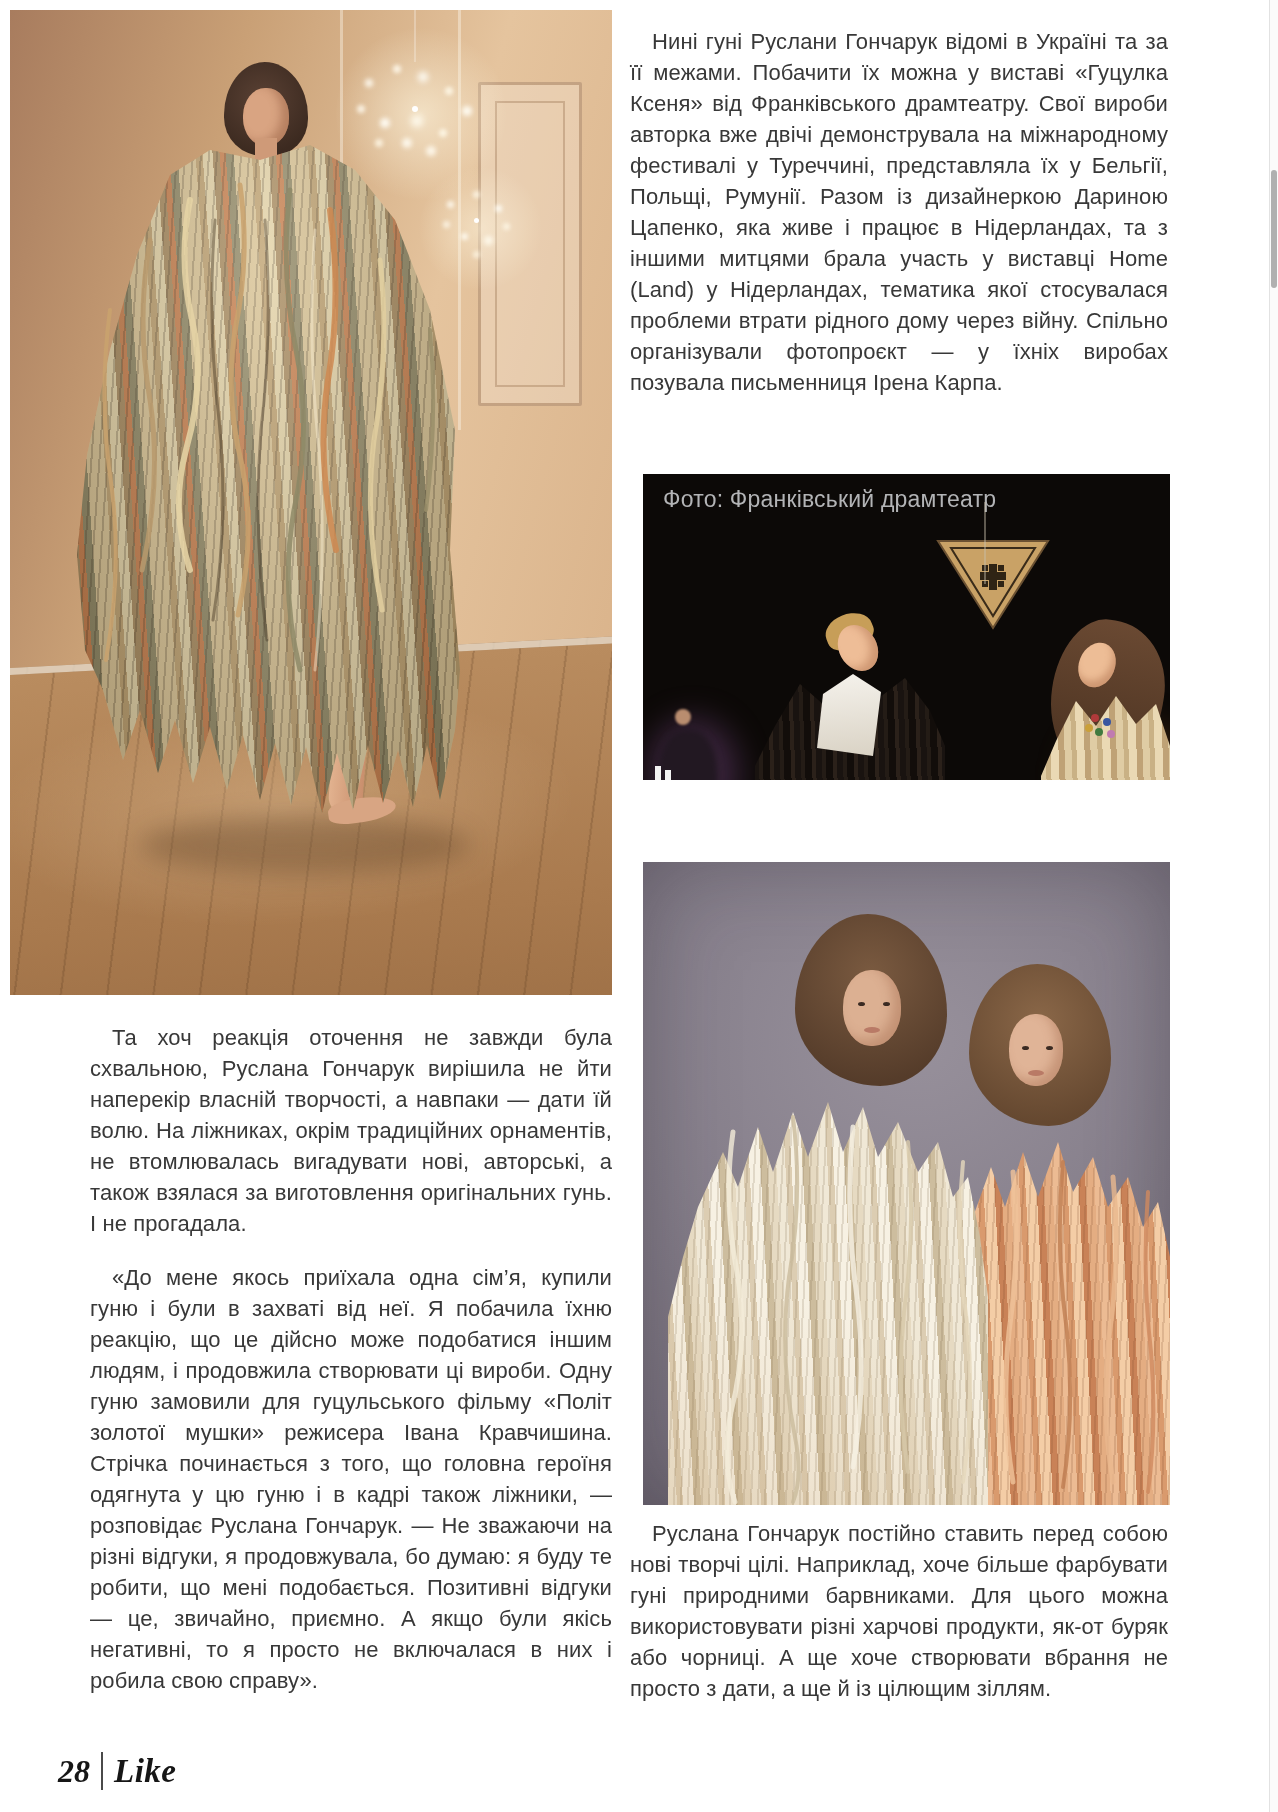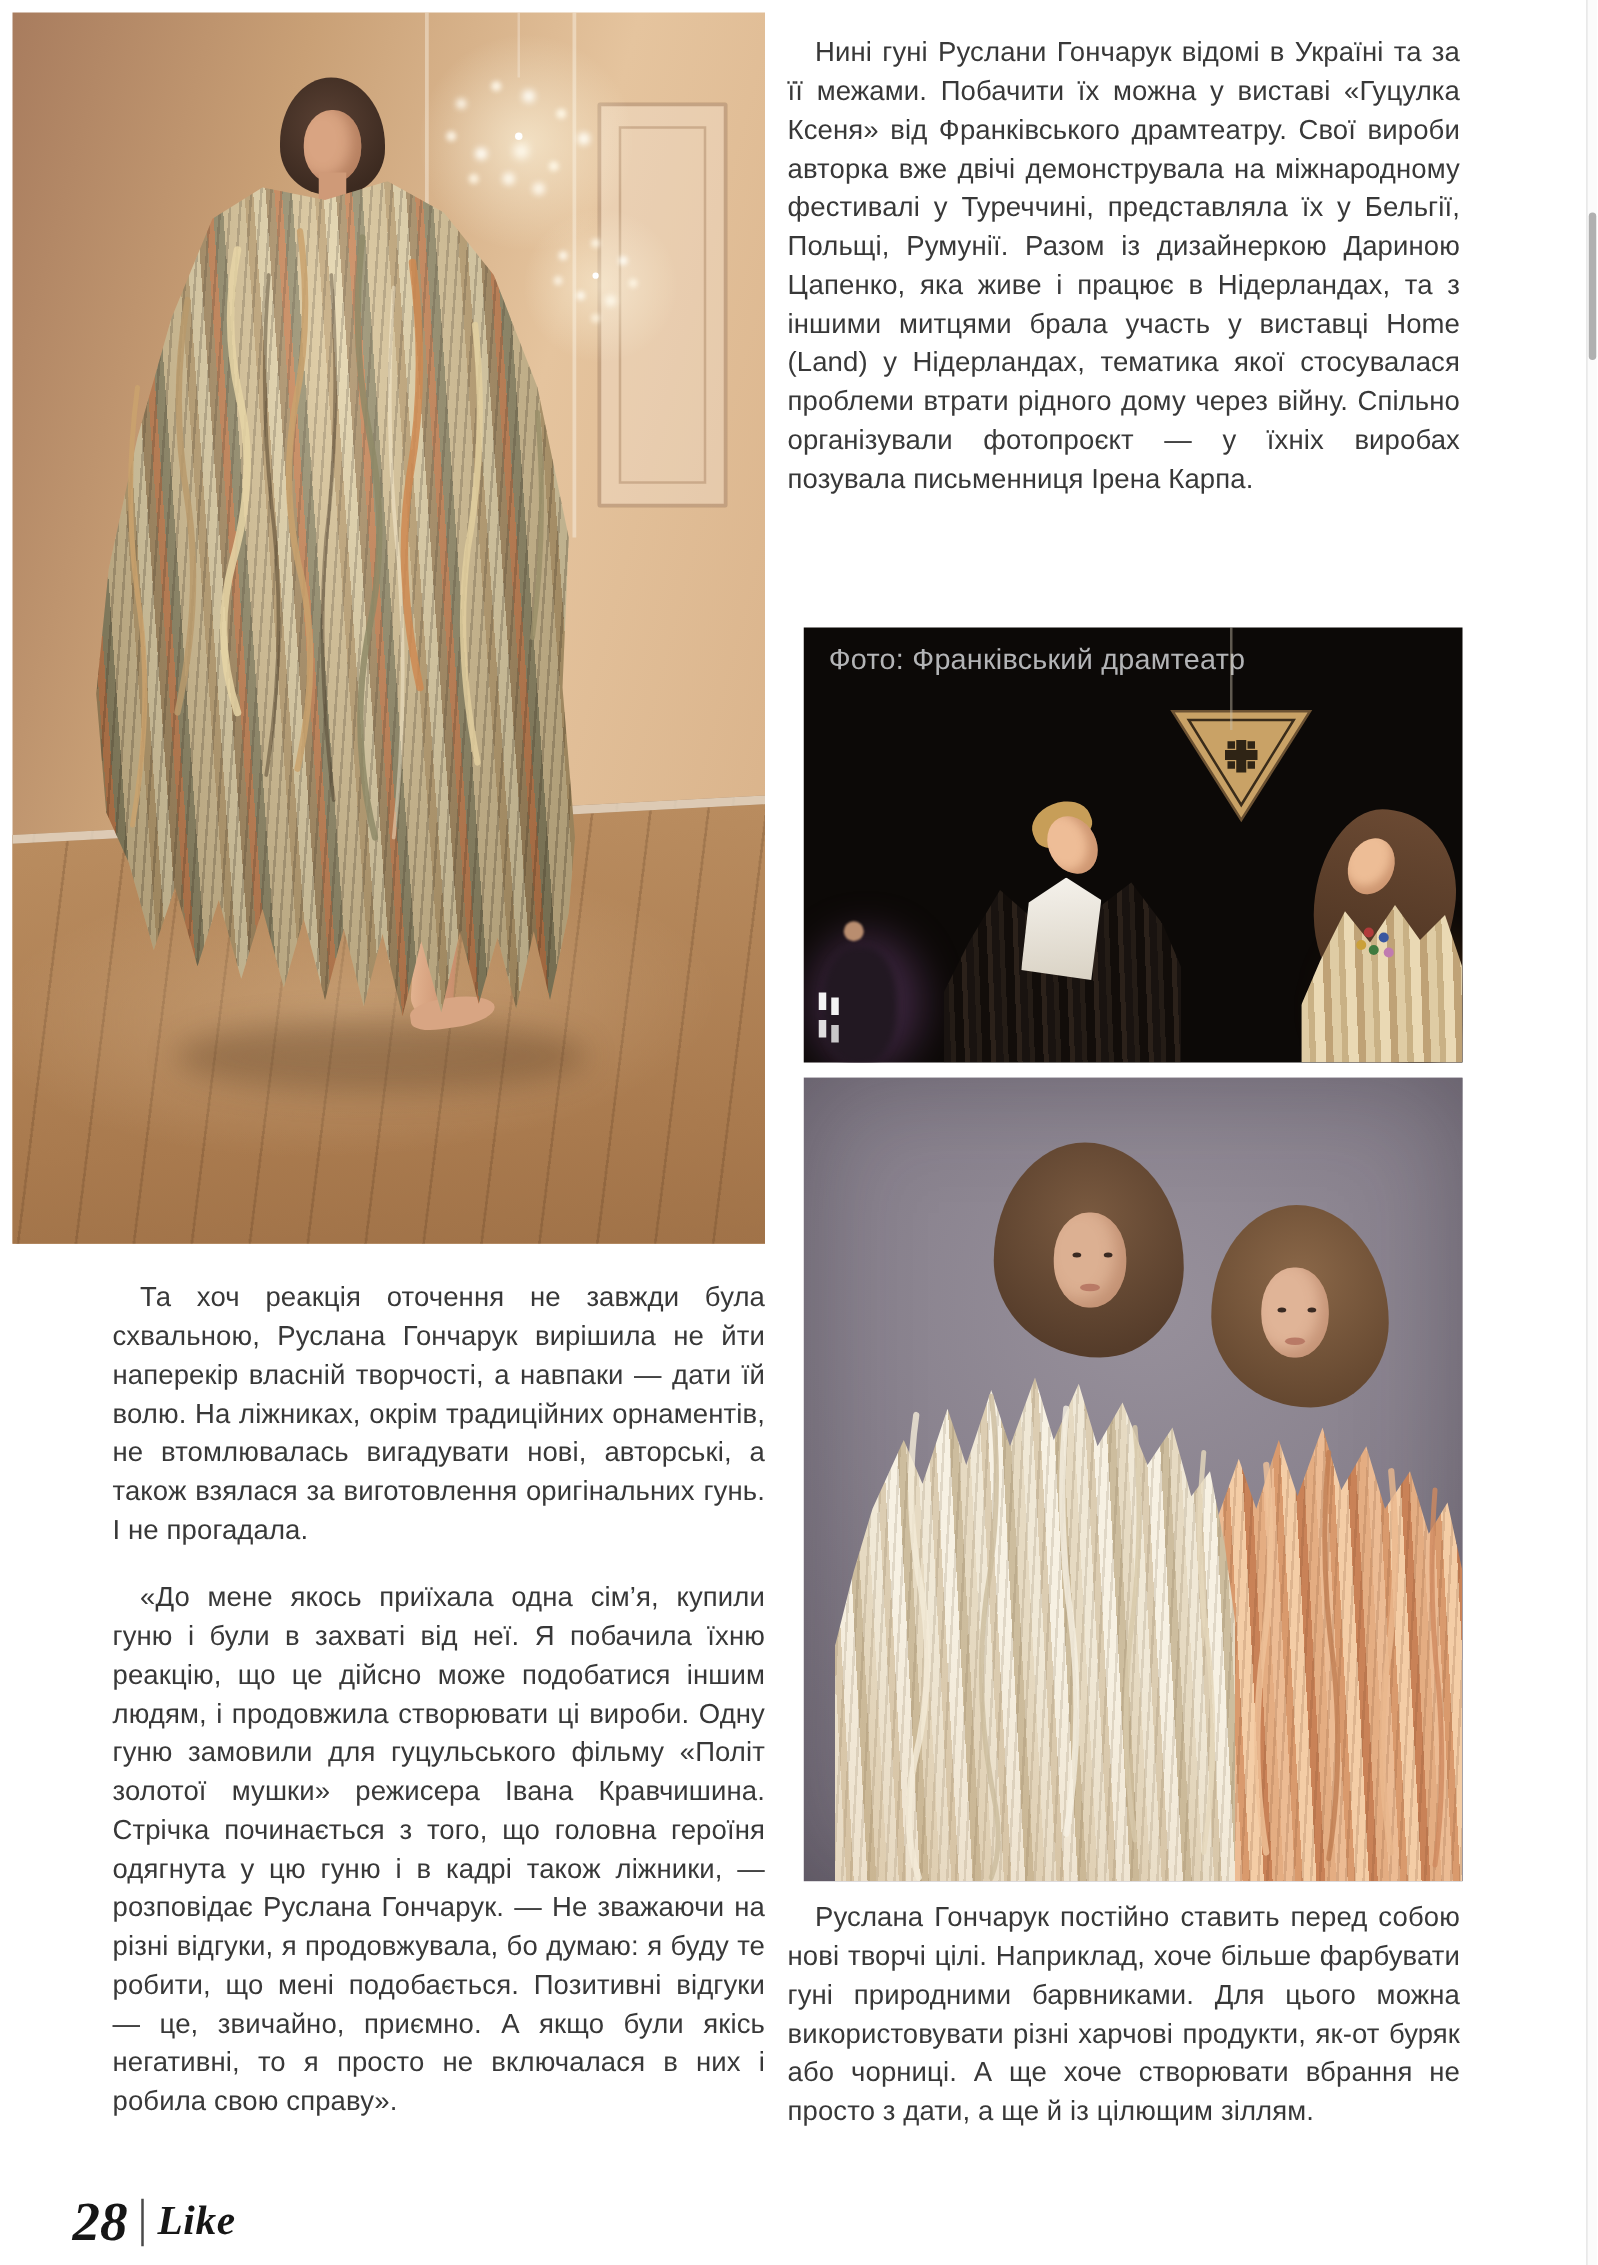--- a/index.html
+++ b/index.html
@@ -59,21 +59,21 @@
      background:
       radial-gradient(ellipse at 50% 18%,rgba(255,255,255,.20),rgba(0,0,0,.20) 85%),
       repeating-linear-gradient(94deg,rgba(62,48,30,.25) 0 2px,rgba(0,0,0,0) 2px 8px),
       repeating-linear-gradient(86deg,#d9c394 0 9px,#bfa271 9px 16px,#e3d2a6 16px 26px,#a98c60 26px 33px,#c8814f 33px 39px,#938a66 39px 47px,#d9c394 47px 56px);
      clip-path:polygon(105px 40px,145px 15px,195px 25px,245px 10px,290px 35px,330px 85px,365px 175px,390px 295px,385px 415px,395px 535px,390px 595px,
       375px 665px,362px 610px,348px 672px,333px 615px,318px 668px,303px 610px,288px 675px,272px 618px,257px 678px,241px 612px,226px 670px,210px 608px,
       195px 665px,178px 600px,162px 655px,145px 592px,128px 648px,110px 585px,93px 638px,75px 575px,58px 625px,
       38px 555px,20px 515px,12px 420px,22px 320px,45px 215px,72px 120px);}
 
   
-  #photo-theater{left:643px;top:502px;width:527px;height:348px;background:#0c0907;}
+  #photo-theater{left:643px;top:474px;width:527px;height:306px;background:#0c0907;}
   #photo-theater .glow-warm{position:absolute;left:430px;top:250px;width:110px;height:110px;border-radius:50%;
      background:rgba(210,120,45,.30);filter:blur(18px);}
   #photo-theater .glow-purple{position:absolute;left:5px;top:245px;width:90px;height:110px;border-radius:50%;
      background:rgba(140,85,155,.38);filter:blur(16px);}
   .crowd{position:absolute;border-radius:45%;filter:blur(3px);}
   .head-dot{position:absolute;border-radius:50%;background:#b98d6f;filter:blur(1px);}
   #emblem-line{left:984px;top:502px;width:2px;height:82px;background:rgba(200,190,170,.45);}
   #coat-black{left:112px;top:192px;width:190px;height:156px;
      background:repeating-linear-gradient(88deg,#191310 0 6px,#241c16 6px 10px,#120d0a 10px 17px,#2b211a 17px 21px);
      clip-path:polygon(20px 60px,45px 18px,70px 40px,95px 8px,120px 35px,150px 12px,175px 45px,190px 80px,190px 156px,0 156px,0 100px);}
@@ -122,21 +122,21 @@
       repeating-linear-gradient(87deg,#f0e8d6 0 9px,#dccdb2 9px 15px,#f7f1e3 15px 26px,#cdbd9e 26px 33px,#e6dac2 33px 42px);
      clip-path:polygon(0 448px,0 260px,15px 200px,30px 150px,55px 95px,70px 130px,90px 70px,105px 115px,125px 55px,140px 100px,160px 45px,175px 95px,195px 50px,210px 100px,230px 65px,250px 115px,270px 85px,285px 140px,300px 120px,312px 180px,320px 240px,320px 448px);}
 
   
   #scrollbar-track{position:absolute;right:0;top:0;width:8px;height:1812px;background:#fbfbfb;border-left:1px solid #e2e2e2;}
   #scrollbar-thumb{position:absolute;right:1px;top:170px;width:6px;height:118px;border-radius:3px;background:#b0b0b0;}
 
   
   #footer{left:58px;top:1752px;display:flex;align-items:center;gap:11px;color:#161616;
      font-family:"Liberation Serif",serif;font-style:italic;}
-  #footer .num{font-size:44px;font-weight:600;}
+  #footer .num{font-size:32px;font-weight:600;}
   #footer .bar{width:2px;height:38px;background:#4a4a4a;}
   #footer .mag{font-size:33px;font-weight:700;letter-spacing:.5px;}
 </style>
 </head>
 <body>
 
 <div id="page">
 
   <div id="photo-left" class="photo">
     <div class="door">

